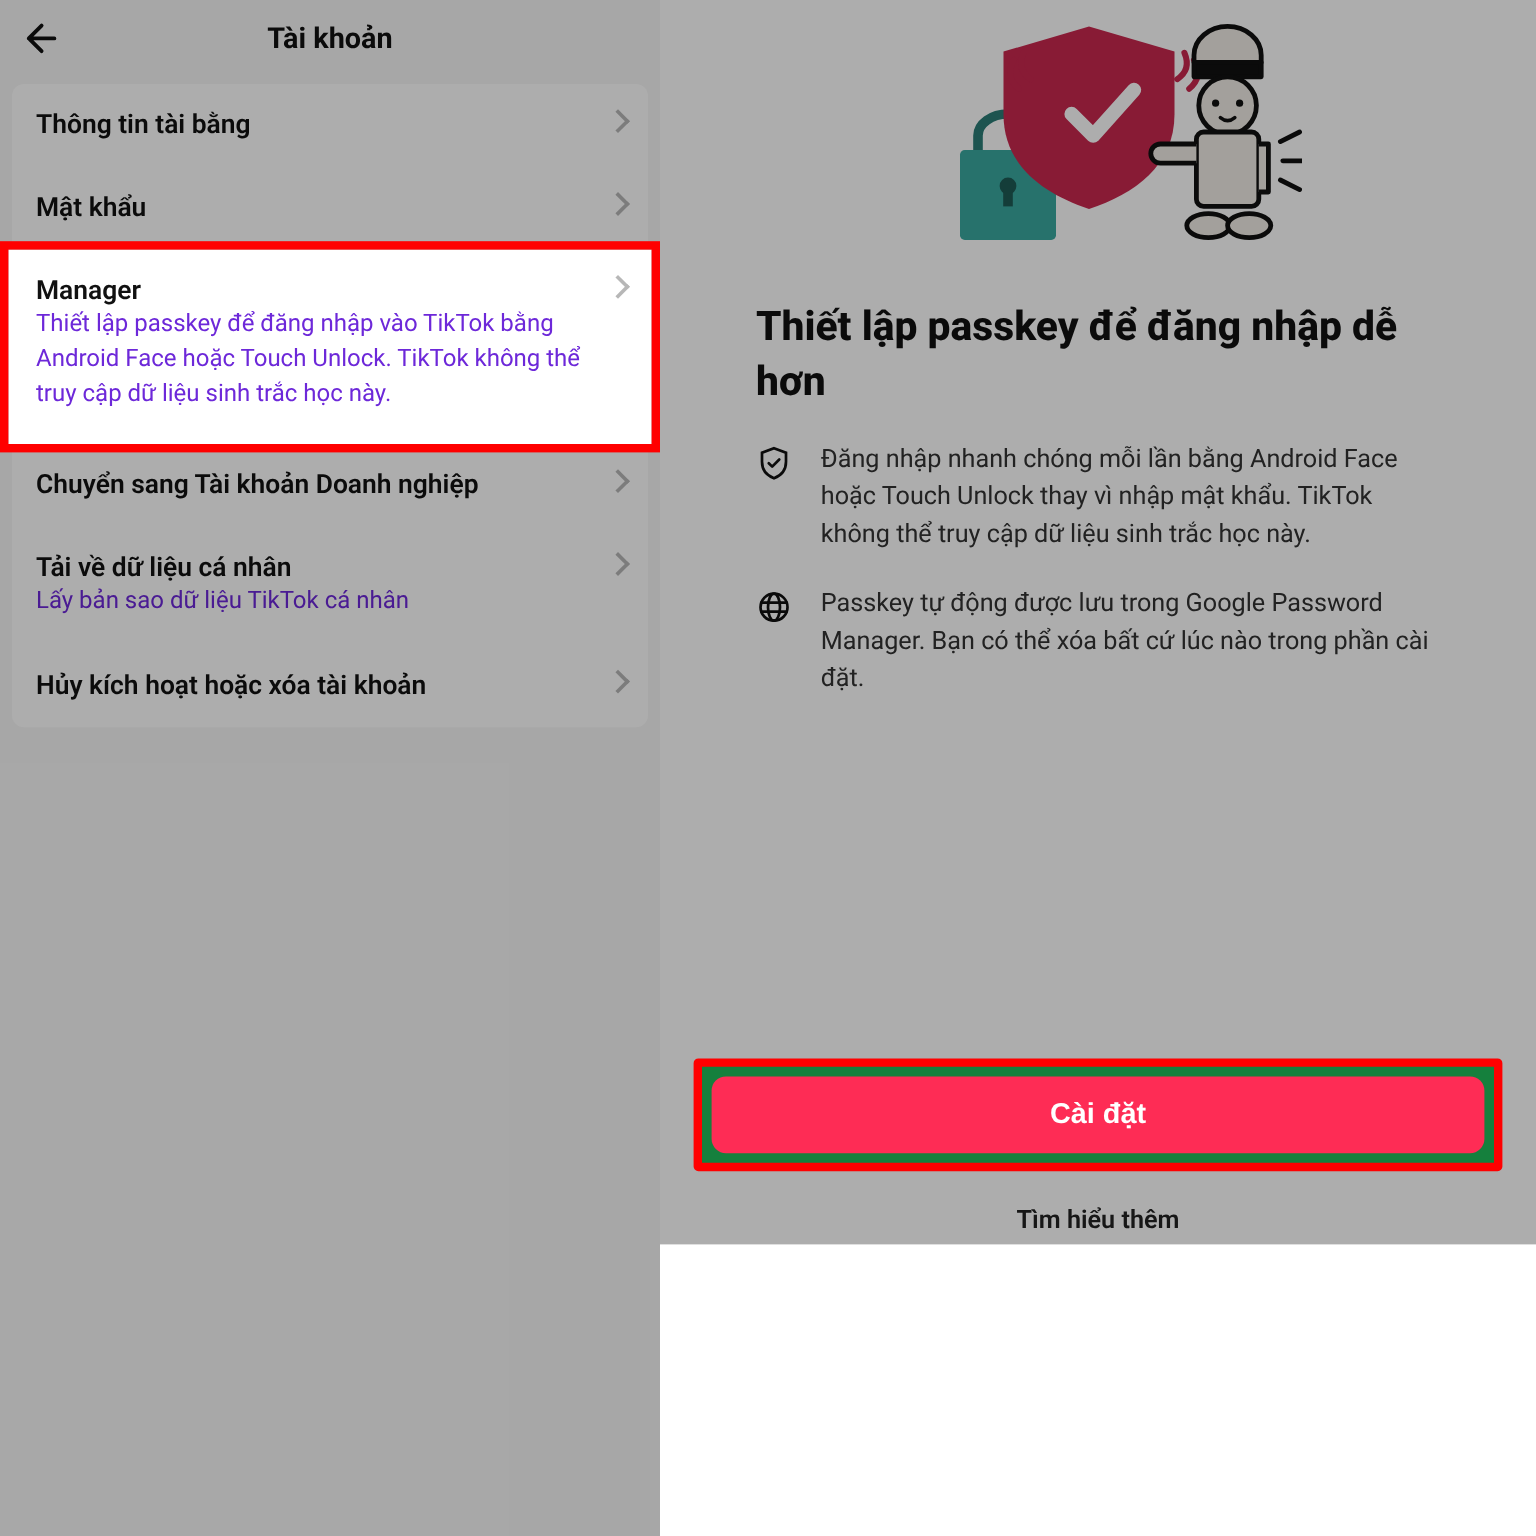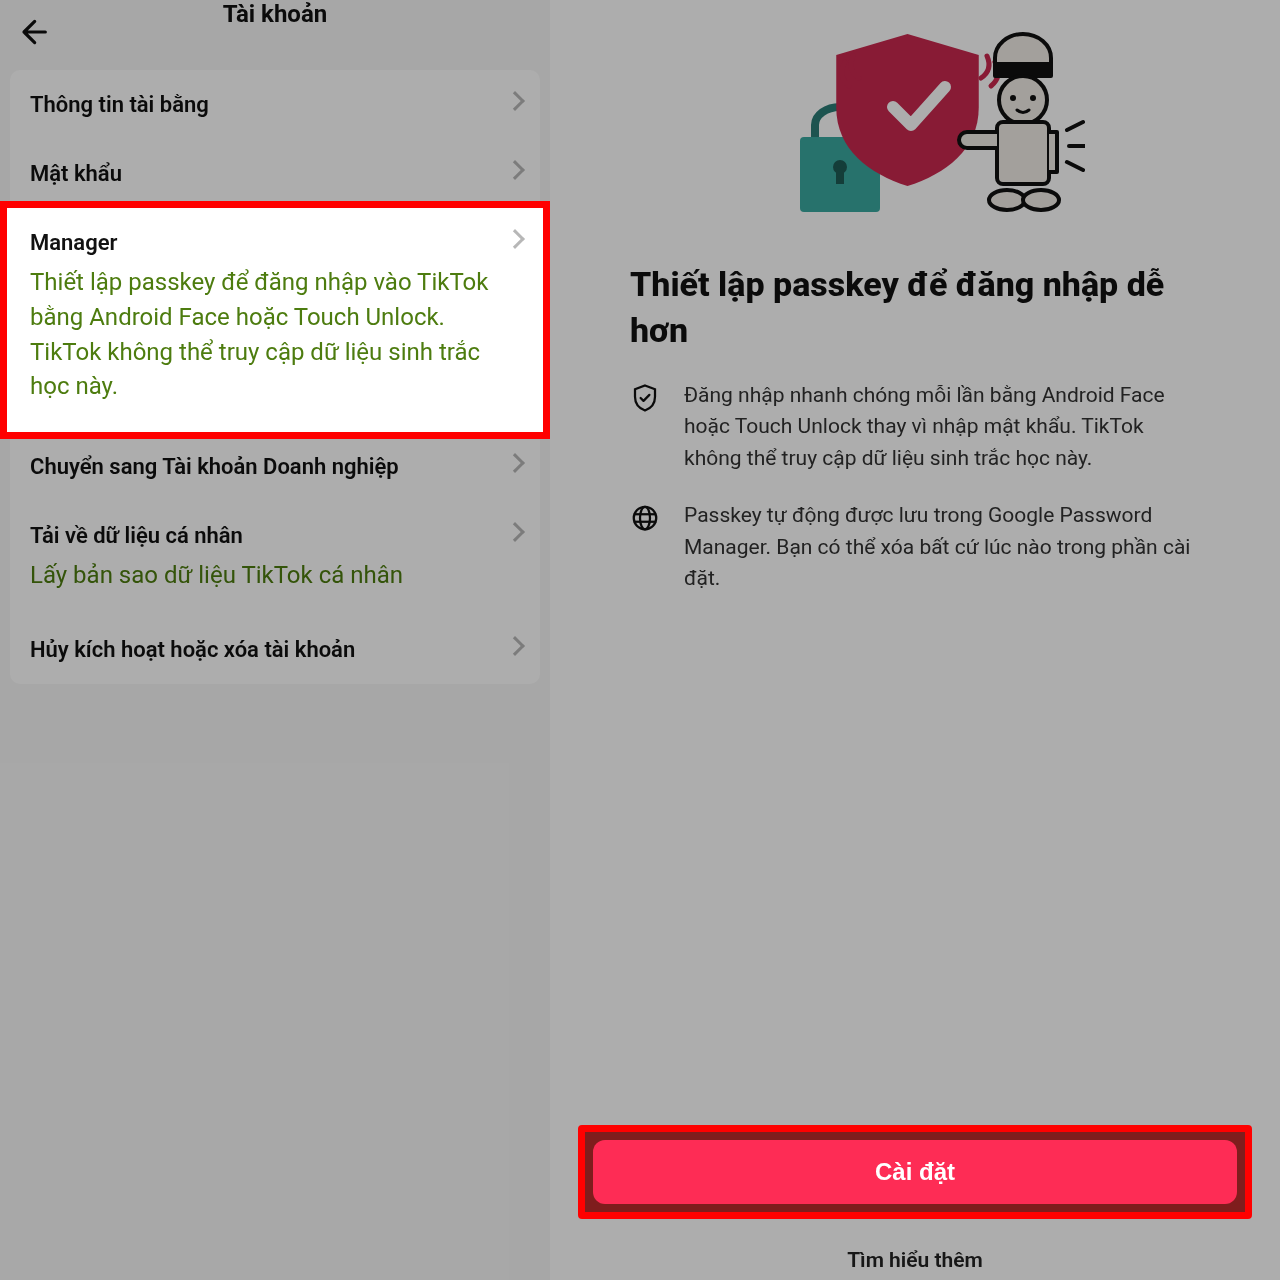--- a/index.html
+++ b/index.html
@@ -15,21 +15,21 @@
   }
   .left-overlay {
     position: absolute; inset: 0;
     background: rgba(0,0,0,0.32);
     pointer-events: none;
     z-index: 5;
   }
   .left-header {
     height: 64px;
     display: flex;
-    align-items: flex-start;
+    align-items: center;
     justify-content: center;
     position: relative;
   }
   .left-header .back {
     position: absolute; left: 16px; top: 16px;
     width: 32px; height: 32px;
   }
   .left-header .title {
     font-size: 24px; font-weight: 700; color:#111;
   }
@@ -42,24 +42,23 @@
   .row {
     padding: 22px 20px;
     position: relative;
   }
   .row .label {
     font-size: 22px;
     font-weight: 600;
     color: #111;
   }
   .row .sub {
-    margin-top: 10px;
-    font-size: 24px;
+    font-size: 20px;
     line-height: 1.45;
-    color: #4d7c0f;
+    color: #6d28d9;
   }
   .row .chev {
     position: absolute;
     right: 18px;
     top: 24px;
     width: 14px; height: 14px;
     border-top: 3px solid #b7b7b7;
     border-right: 3px solid #b7b7b7;
     transform: rotate(45deg);
   }
@@ -71,24 +70,24 @@
     z-index: 10;
     outline: 7px solid #ff0000;
     margin: 0 -3px;
     padding: 22px 23px 28px 23px;
   }
   .row.highlight .chev { right: 21px; }
 
   
   .right-pane {
     width: 730px;
-    height: 1280px;
+    height: 1037px;
     background: #ffffff;
     position: relative;
-    padding: 12px 40px;
+    padding: 0 40px;
   }
   .right-overlay {
     position: absolute; inset: 0;
     background: rgba(0,0,0,0.32);
     pointer-events: none;
     z-index: 5;
   }
 
   .hero {
     width: 340px; height: 220px;
@@ -124,21 +123,21 @@
     position: absolute;
     left: 0; right: 0; bottom: 0;
     padding: 0 28px 8px 28px;
     text-align: center;
   }
   .primary-wrap {
     position: relative;
     z-index: 10;
     border: 7px solid #ff0000;
     padding: 8px;
-    background: #7f1d1d;
+    background: #15803d;
     border-radius: 4px;
   }
   .primary-btn {
     width: 100%;
     height: 64px;
     border: none;
     border-radius: 12px;
     background: #fe2c55;
     color: #fff;
     font-size: 24px;

